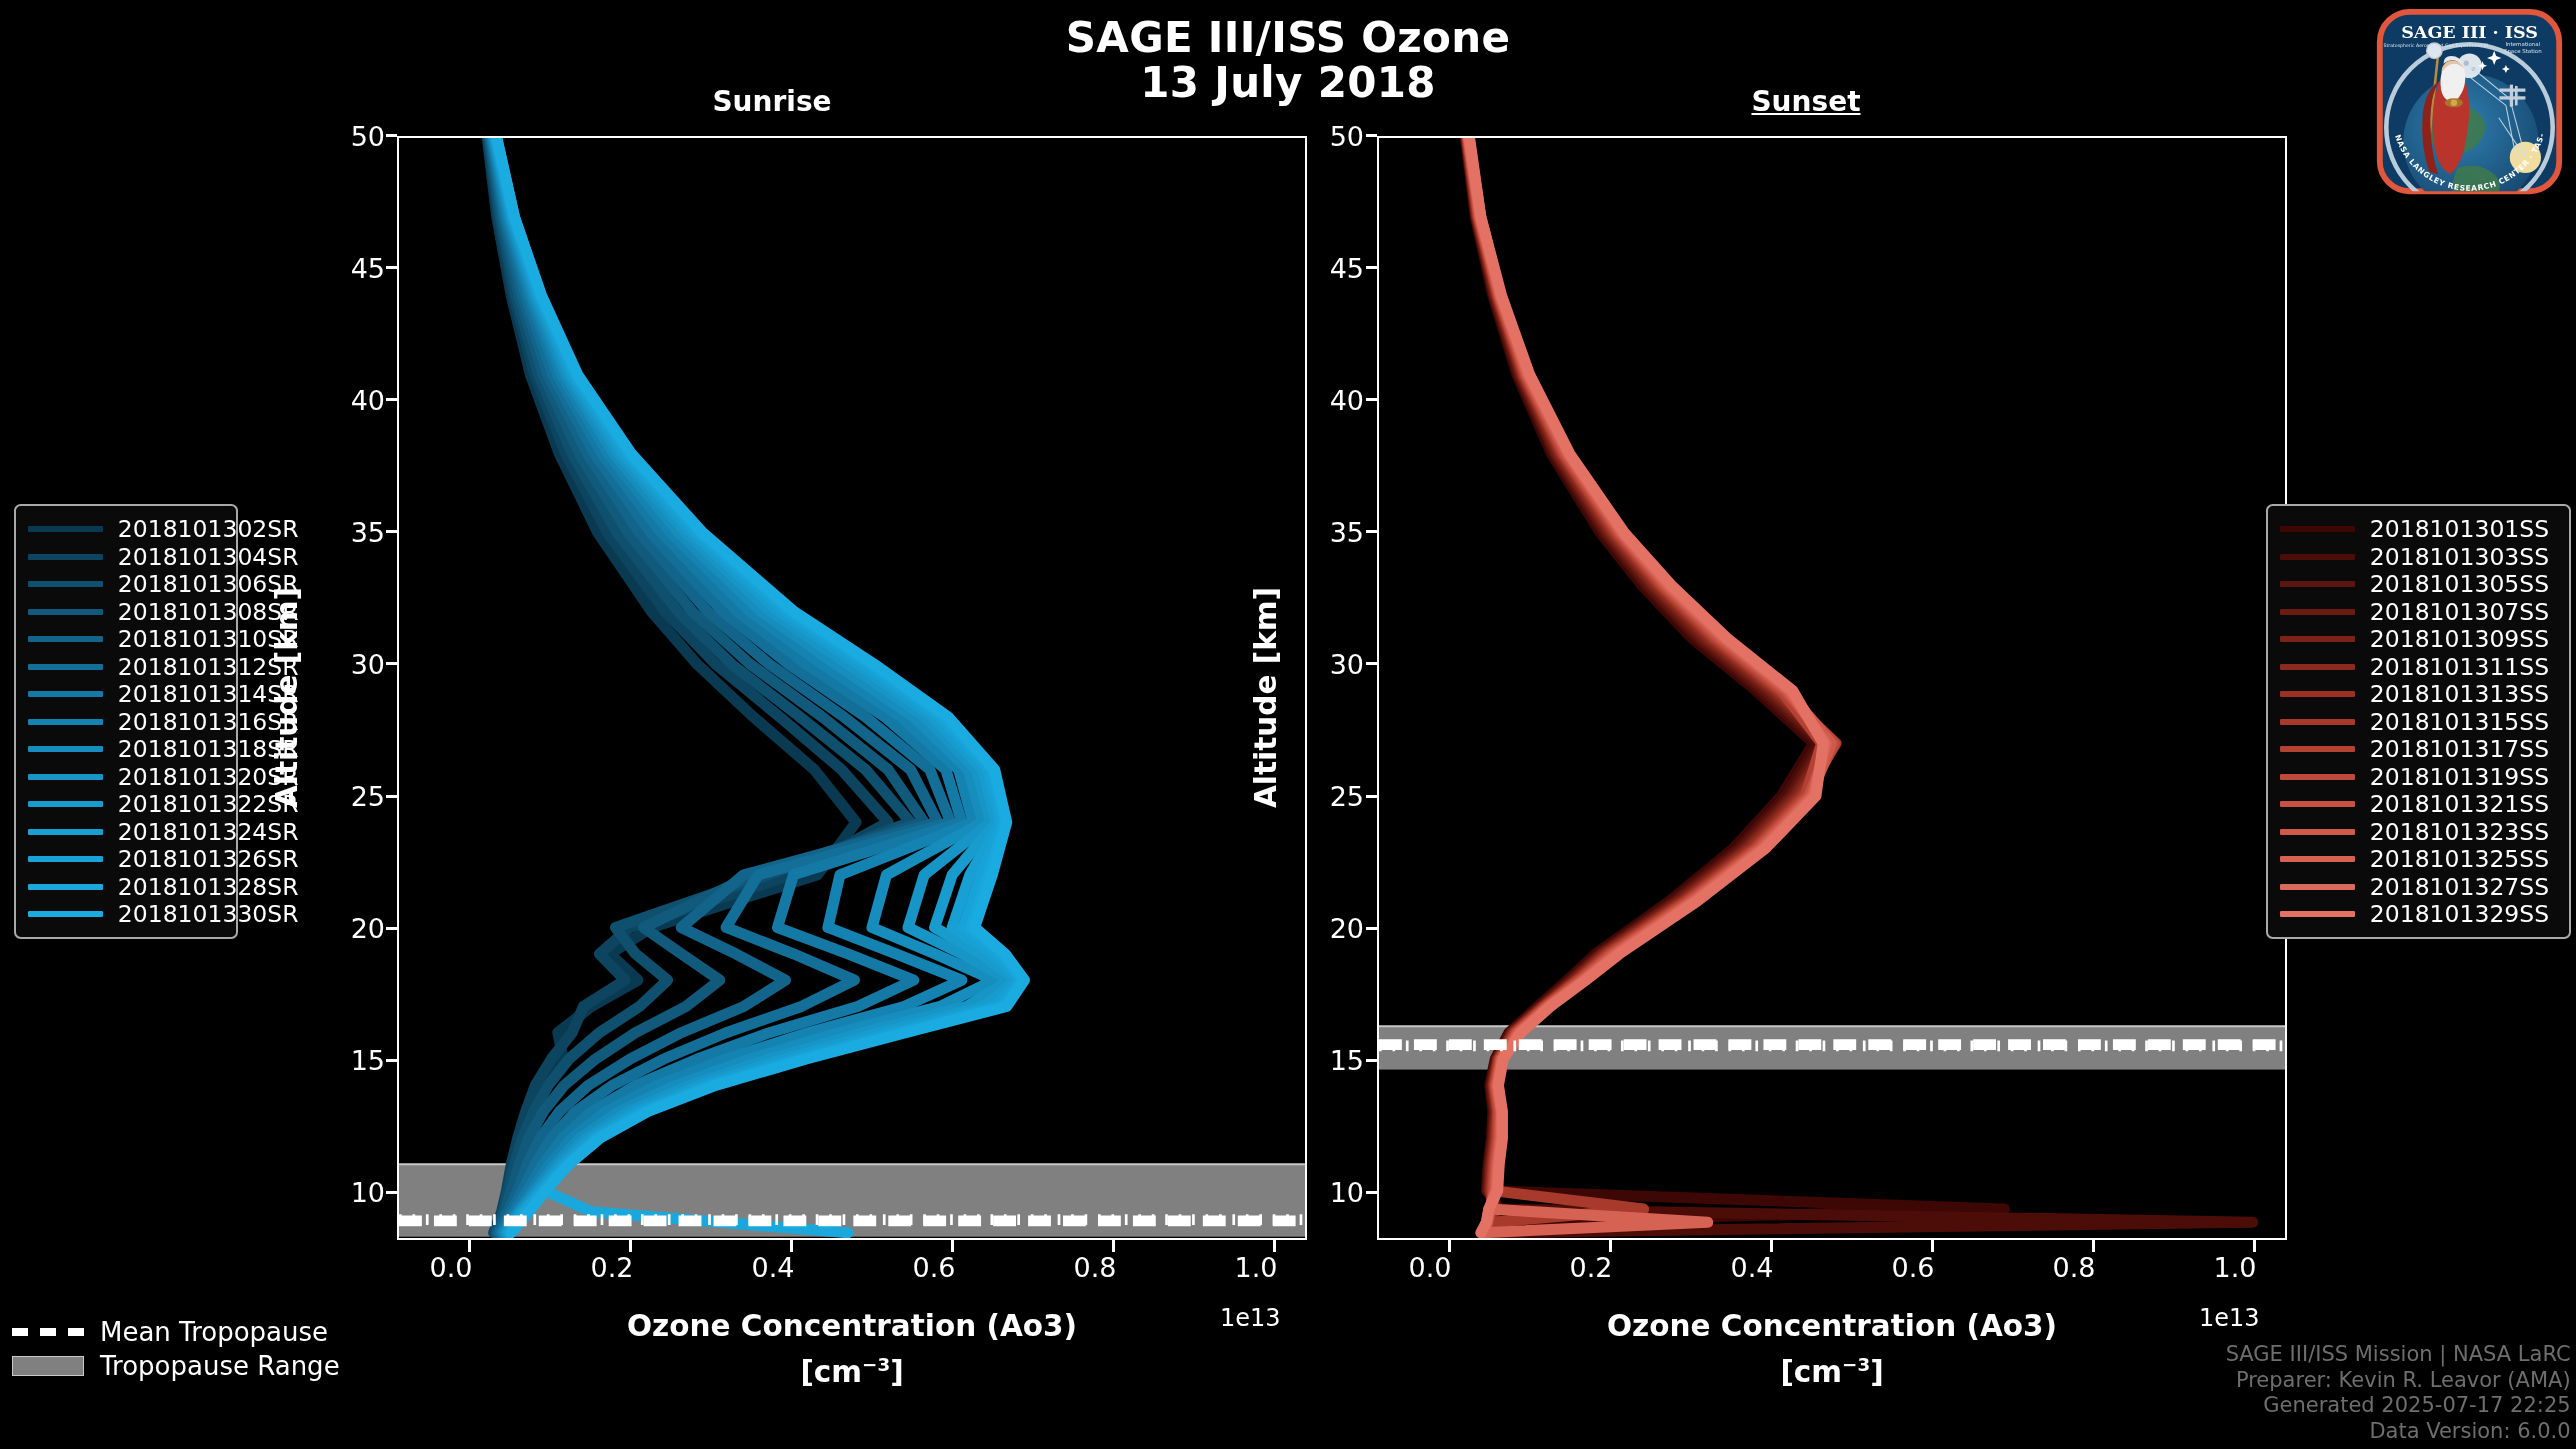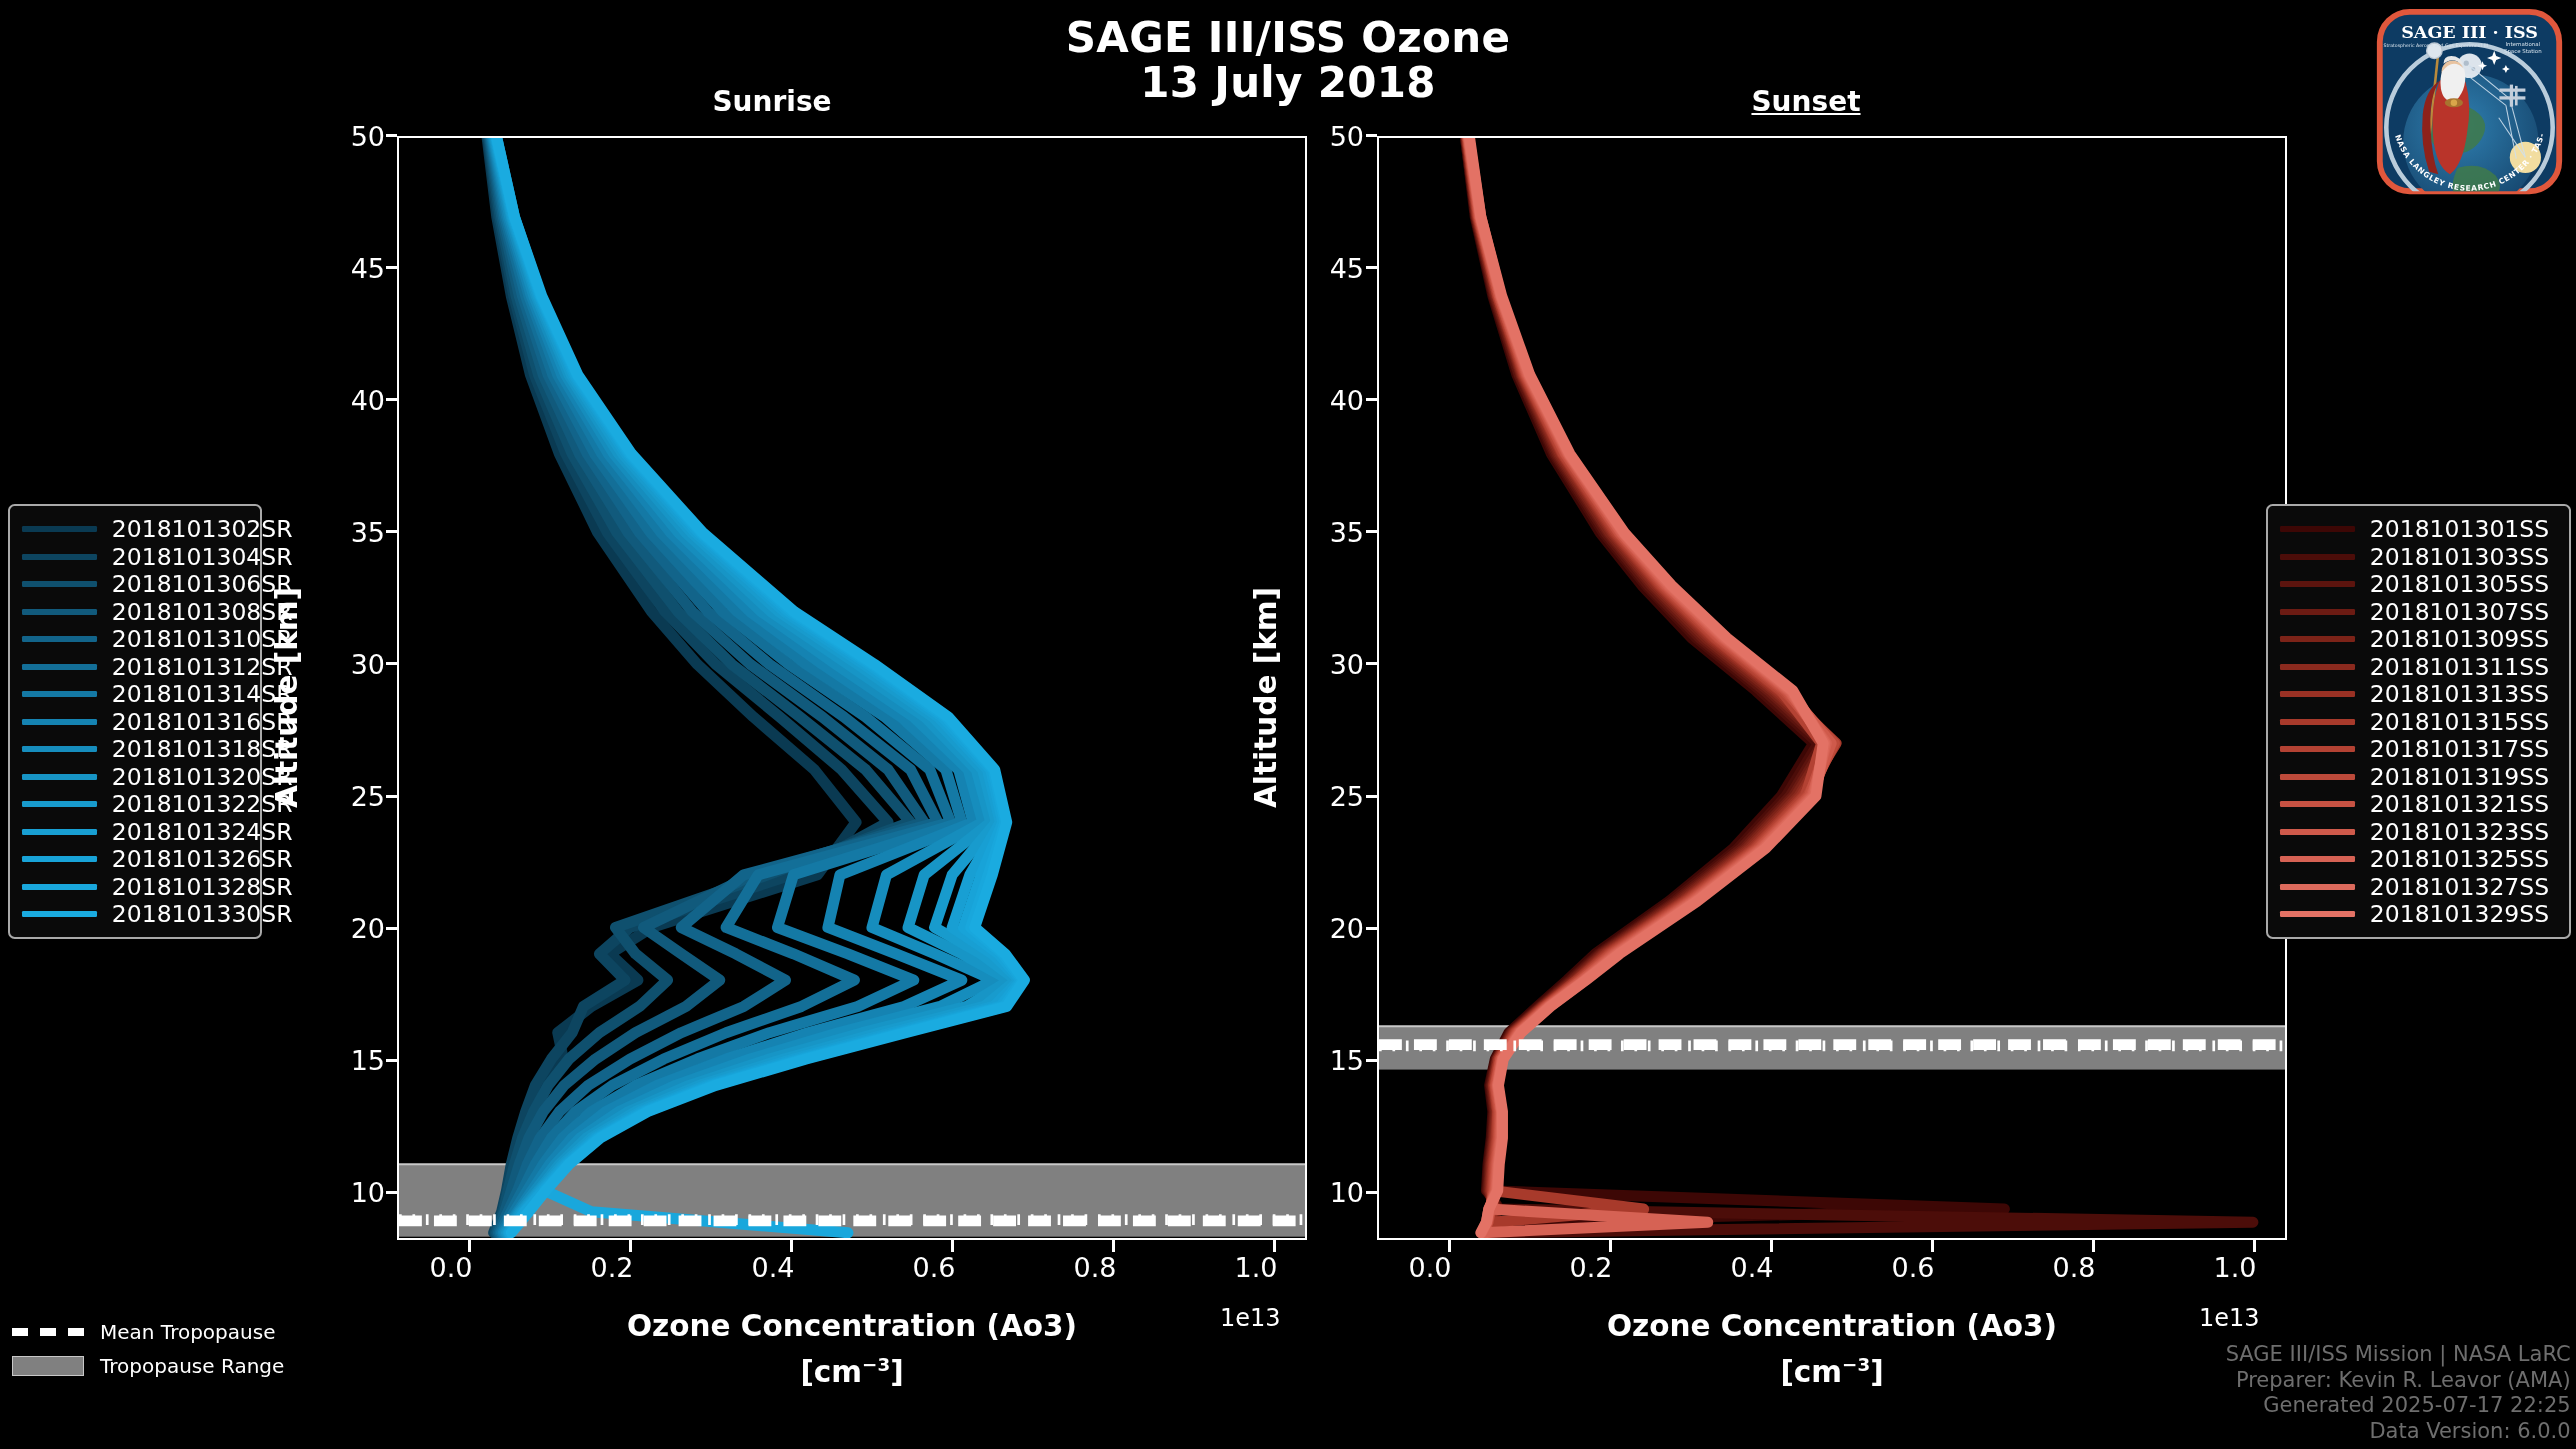--- a/index.html
+++ b/index.html
@@ -59,29 +59,29 @@
   .legend-row{
     display:flex;align-items:center;height:27.5px;
   }
   .legend-swatch{
     width:75px;height:6px;border-radius:1.3px;flex:none;
   }
   .legend-label{
     font-size:23.5px;margin-left:14.8px;white-space:nowrap;
     font-family:"DejaVu Sans","Liberation Sans",sans-serif;
   }
-  #legend-left{left:8px;top:504px;width:254px;}
+  #legend-left{left:14px;top:504px;width:224px;}
   #legend-right{left:2266px;top:504px;width:305px;}
   #legend-right .legend-row{justify-content:flex-start;}
 
   
   #tropo-legend{left:12px;top:1315px;width:470px;}
   .tl-row{display:flex;align-items:center;height:34px;}
   .tl-key{width:72px;height:14.8px;flex:none;position:relative;}
-  .tl-label{font-size:20px;margin-left:16px;white-space:nowrap;}
+  .tl-label{font-size:26px;margin-left:16px;white-space:nowrap;}
 
   .key-dash{
     width:100%;height:0;border-top:8.7px dashed #ffffff;
     position:absolute;top:50%;transform:translateY(-50%);
   }
   .key-dot{
     width:100%;height:0;border-top:8.7px dotted #ffffff;
     position:absolute;top:50%;transform:translateY(-50%);
   }
   .key-band{

